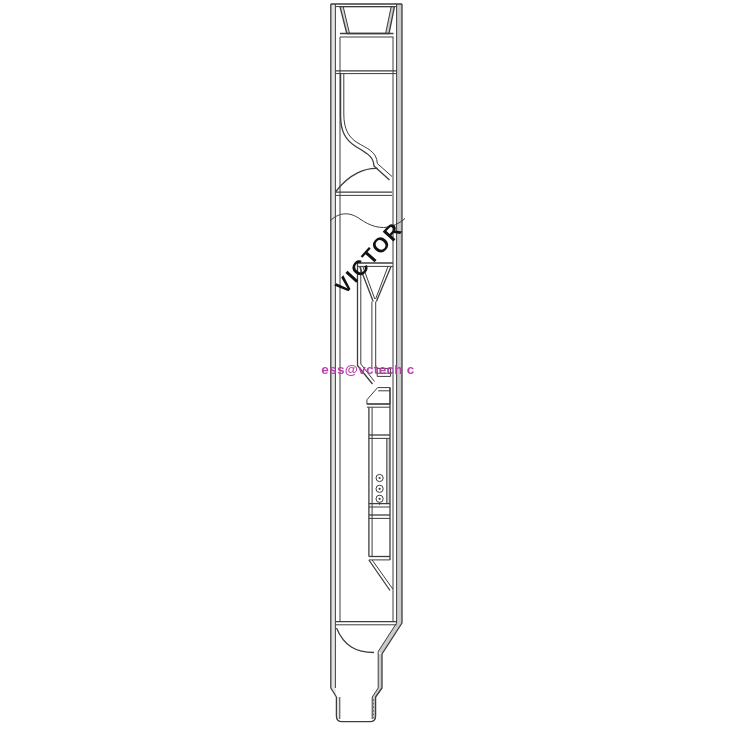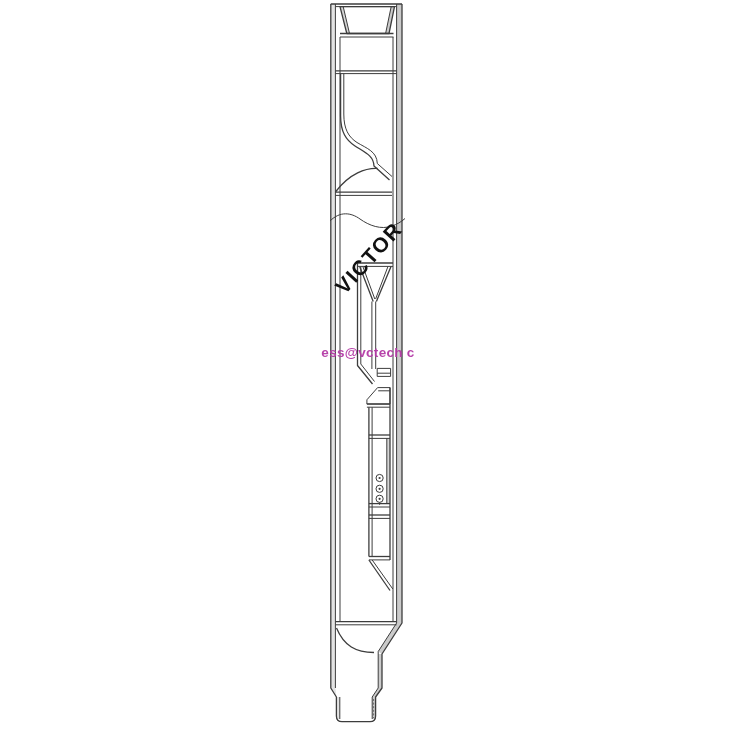--- a/index.html
+++ b/index.html
@@ -28,21 +28,21 @@
   .wall-m{fill:#d6d6d6;stroke:none;}
   .white{fill:#ffffff;stroke:none;}
   .thread-tex{fill:none;stroke:#6a6a6a;stroke-width:1;stroke-dasharray:2 1.6;}
   .brand{
     position:absolute;left:369px;top:258px;
     transform:translate(-50%,-50%) rotate(-48deg);
     font-size:21px;font-weight:bold;letter-spacing:1.5px;
     color:var(--brand-text-color);white-space:nowrap;
   }
   .watermark{
-    position:absolute;left:368px;top:352px;
+    position:absolute;left:368px;top:369px;
     transform:translate(-50%,-50%);
     font-size:13.5px;font-weight:bold;letter-spacing:.3px;
     color:var(--watermark-color);white-space:nowrap;
     filter:blur(.7px);opacity:.95;
   }
 </style>
 </head>
 <body>
 
 <div class="canvas">

